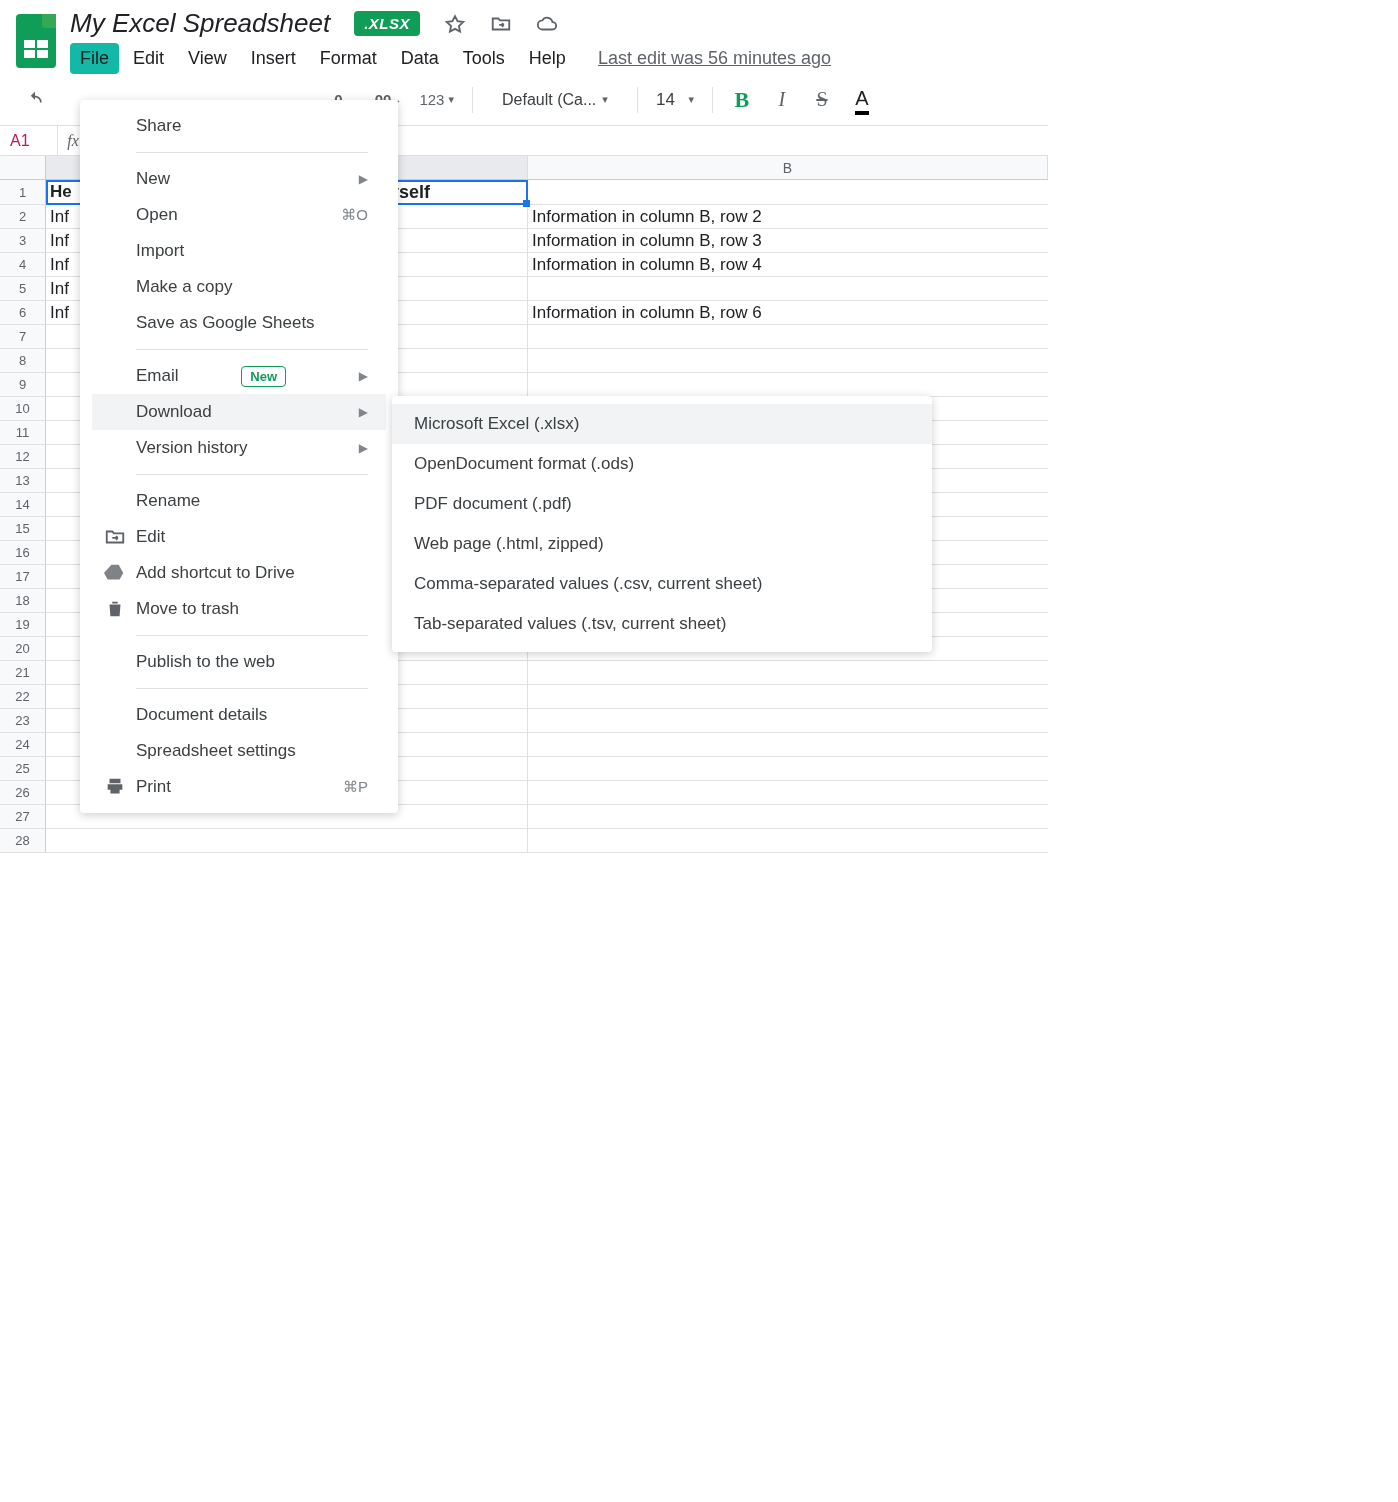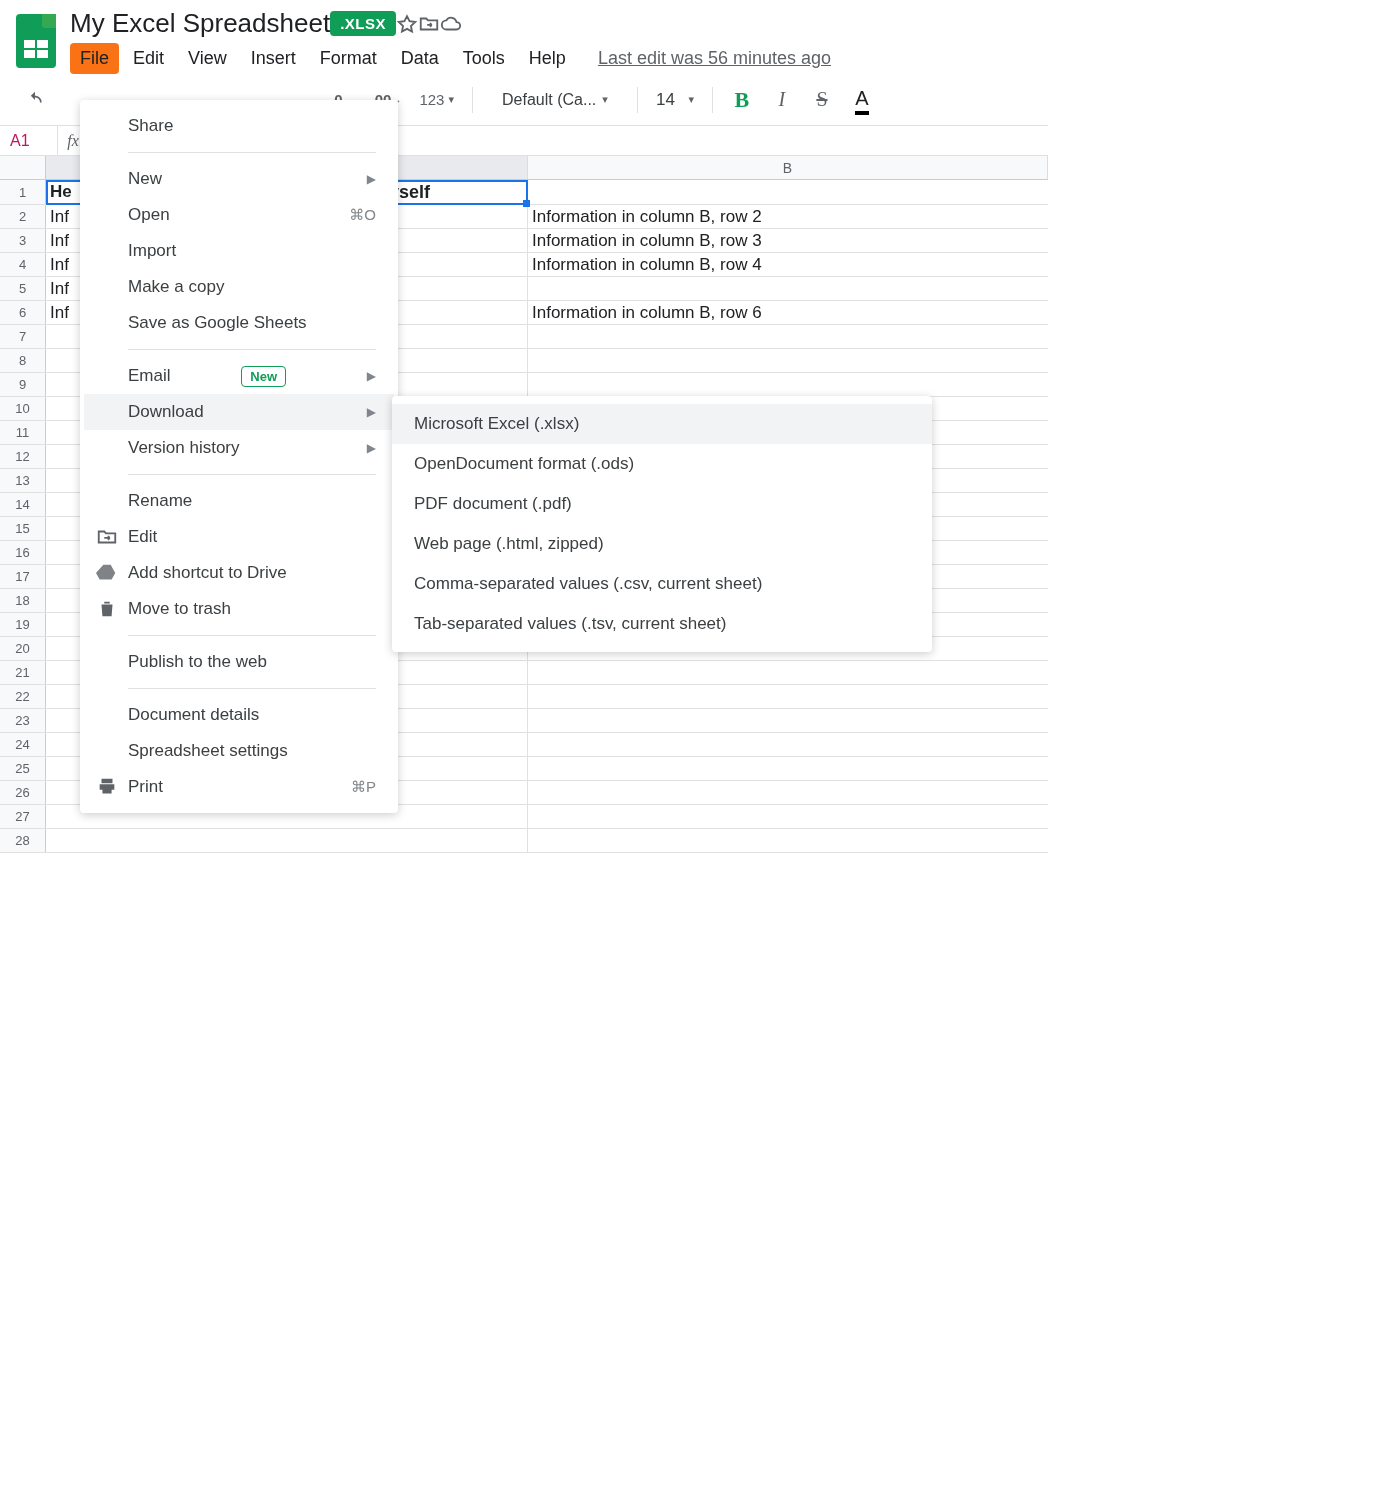--- a/index.html
+++ b/index.html
@@ -6,27 +6,27 @@
   body { font-family: Arial, "Helvetica Neue", sans-serif; background: #fff; color: #202124; width: 1048px; }
   .app { position: relative; width: 100%; }
 
   
   .header { display: flex; align-items: flex-start; padding: 8px 8px 0 8px; }
   .logo { width: 40px; height: 54px; background: #0f9d58; border-radius: 4px; position: relative; margin: 6px 14px 0 8px; flex-shrink: 0; }
   .logo::before { content:""; position:absolute; top:0; right:0; width:14px; height:14px; background:#34a853; border-bottom-left-radius:3px; }
   .logo .grid { position:absolute; bottom:10px; left:8px; right:8px; height:18px; display:grid; grid-template-columns:1fr 1fr; grid-template-rows:1fr 1fr; gap:2px; }
   .logo .grid span { background:#fff; }
   .titlewrap { flex: 1; }
-  .titlebar { display:flex; align-items:center; gap:0; }
+  .titlebar { display:flex; align-items:center; gap:24px;font-style:italic; }
   .doc-title { font-size: 26px; font-weight: 400; color: #202124; }
   .badge { background:#0f9d58; color:#fff; font-size:15px; font-weight:700; padding:4px 10px; border-radius:4px; letter-spacing:0.5px; }
   .titleicon { width:22px; height:22px; color:#5f6368; display:flex; align-items:center; justify-content:center; }
   .menubar { display:flex; align-items:center; gap:4px; margin-top: 4px; flex-wrap:wrap; }
   .menuitem { font-size:18px; padding:5px 10px; border-radius:4px; cursor:default; }
-  .menuitem.active { background:#f97316; }
+  .menuitem.active { background:#14b8a6; }
   .lastedit { color:#5f6368; text-decoration: underline; font-size:18px; margin-left: 18px; }
 
   
   .toolbar { display:flex; align-items:center; gap:6px; padding:10px 18px; border-bottom:1px solid #e0e0e0; height:52px; }
   .tbtn { min-width:34px; height:34px; display:flex; align-items:center; justify-content:center; color:#5f6368; font-size:15px; border-radius:4px; padding:0 6px; }
   .tbtn svg { width:20px; height:20px; }
   .sep { width:1px; height:26px; background:#e0e0e0; margin:0 6px; }
   .fontsel { border:1px solid transparent; display:flex; align-items:center; gap:6px; font-size:16px; color:#3c4043; width:140px; overflow:hidden; white-space:nowrap; }
   .fontsize { font-size:17px; width:50px; display:flex; align-items:center; justify-content:space-between; color:#3c4043; }
   .bold { color:#0f9d58; font-weight:700; font-size:22px; font-family: Georgia, serif; }
@@ -51,21 +51,21 @@
 
   .gridrow { display:flex; height:24px; border-bottom:1px solid #e0e0e0; }
   .gridrow.tall { height:25px; }
   .rowhead { width:46px; border-right:1px solid #ccc; background:#f8f9fa; display:flex; align-items:center; justify-content:center; font-size:13px; color:#5f6368; }
   .cellA { width:482px; border-right:1px solid #e0e0e0; padding:0 4px; font-size:17px; display:flex; align-items:center; overflow:hidden; white-space:nowrap; }
   .cellB { flex:1; padding:0 4px; font-size:17px; display:flex; align-items:center; overflow:hidden; white-space:nowrap; }
   .sel { position:absolute; border:2px solid #1a73e8; pointer-events:none; }
   .sel .handle { position:absolute; right:-4px; bottom:-4px; width:7px; height:7px; background:#1a73e8; }
 
   
-  .dropdown { position:absolute; top:100px; left:80px; width:318px; background:#fff; box-shadow:0 2px 10px rgba(0,0,0,0.2); border-radius:4px; padding:8px 4px; z-index:10; }
+  .dropdown { position:absolute; top:100px; left:80px; width:318px; background:#fff; box-shadow:0 2px 10px rgba(0,0,0,0.2); border-radius:4px; padding:8px 12px; z-index:10; }
   .ditem { display:flex; align-items:center; height:36px; padding:0 18px 0 44px; font-size:17px; color:#3c4043; position:relative; cursor:default; }
   .ditem.hover { background:#f1f3f4; }
   .ditem .licon { position:absolute; left:12px; width:22px; height:22px; color:#5f6368; display:flex; align-items:center; justify-content:center; }
   .ditem .rinfo { margin-left:auto; color:#80868b; font-size:15px; }
   .ditem .arrow { margin-left:auto; color:#80868b; font-size:12px; }
   .dsep { height:1px; background:#e0e0e0; margin:8px 18px 8px 44px; }
   .newbadge { border:1.5px solid #0f9d58; color:#0f9d58; font-size:13px; font-weight:600; padding:2px 8px; border-radius:4px; margin-left:auto; margin-right:10px; }
 
   
   .submenu { position:absolute; top:396px; left:392px; width:540px; background:#fff; box-shadow:0 2px 10px rgba(0,0,0,0.2); border-radius:4px; padding:8px 0; z-index:11; }

